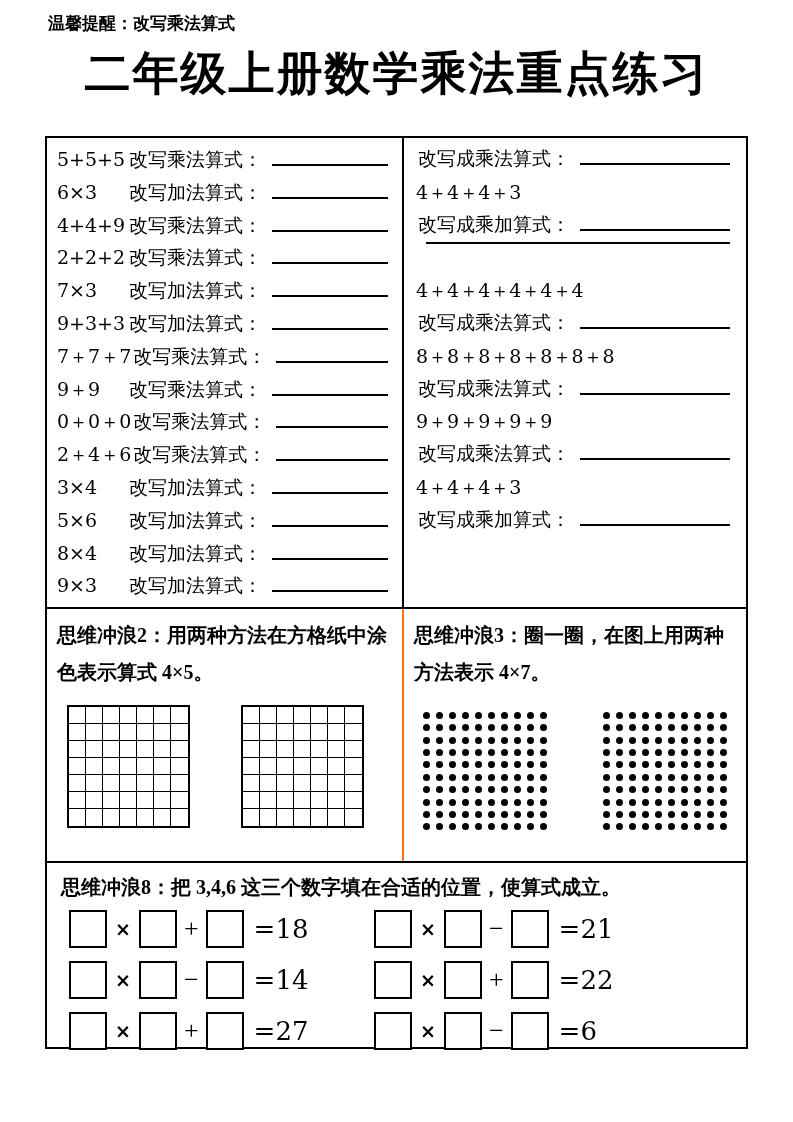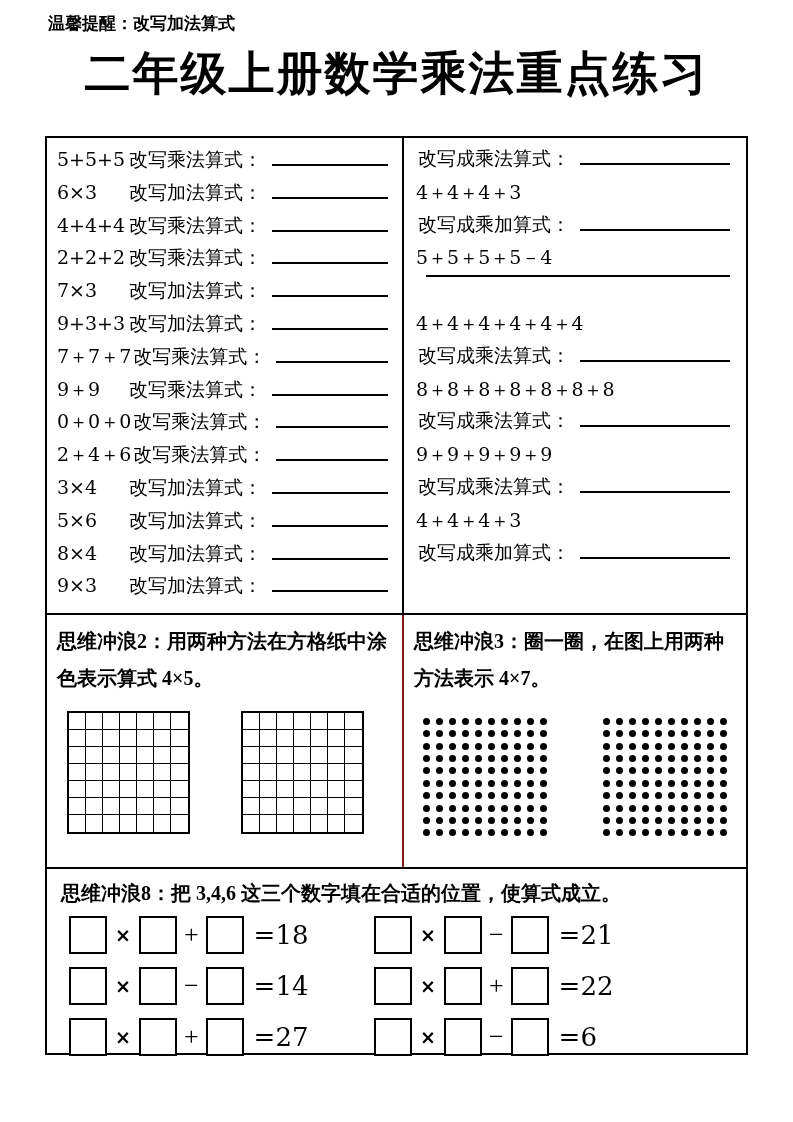--- a/index.html
+++ b/index.html
@@ -15,38 +15,38 @@
   .title{
     text-align:center;font-size:46px;font-weight:bold;letter-spacing:2px;
     margin:10px 0 0 0;line-height:58px;font-family:"DejaVu Serif",serif;
   }
   .sheet{
     width:703px;box-sizing:border-box;margin:34px 0 0 45px;
     border:2px solid #000;background:#fff;
   }
   
   .ex-section{display:flex;border-bottom:2px solid #000;}
-  .ex-col{box-sizing:border-box;padding:5px 12px 11px 10px;}
+  .ex-col{box-sizing:border-box;padding:5px 12px 5px 10px;}
   .ex-left{width:357px;border-right:2px solid #000;}
   .ex-right{flex:1;padding-left:12px;padding-right:14px;}
   .ex-row{
     display:flex;align-items:baseline;height:32.8px;line-height:32.8px;
     font-size:19px;white-space:nowrap;overflow:hidden;
   }
   .expr{font-family:"DejaVu Serif",serif;}
   .expr.fixed{min-width:70px;}
   .lbl{margin-left:2px;}
   .blank{
     flex:1;border-bottom:2px solid #000;height:1px;
     margin:0 2px 6px 10px;min-width:40px;
   }
   
   .mid-section{display:flex;border-bottom:2px solid #000;height:252px;}
   .mid-col{box-sizing:border-box;padding:8px 10px;}
-  .mid-left{width:357px;border-right:2px solid #7f1d1d;}
+  .mid-left{width:357px;border-right:2px solid #f97316;}
   .mid-right{flex:1;}
   .sec-title{font-size:20px;font-weight:bold;line-height:37px;}
   .grids{display:flex;gap:51px;margin:14px 0 0 10px;}
   .grid7{
     display:grid;border:2px solid #000;width:-moz-fit-content;width:fit-content;
     background:#fff;
   }
   .gcell{border-right:1.4px solid #000;border-bottom:1.4px solid #000;box-sizing:border-box;}
   .gcell.lc{border-right:none;}
   .gcell.lr{border-bottom:none;}
@@ -64,39 +64,39 @@
   .op-times{
     font-family:"DejaVu Sans","Liberation Sans",sans-serif;
     font-weight:bold;font-size:19px;margin:0 8px;
   }
   .op2{font-size:26px;font-weight:400;margin:0 7px;}
   .rhs{font-size:26px;margin-left:10px;font-family:"DejaVu Serif",serif;}
 </style>
 </head>
 <body>
 
-<div class="reminder">温馨提醒：改写加法算式</div>
+<div class="reminder">温馨提醒：改写乘法算式</div>
 <h1 class="title">二年级上册数学乘法重点练习</h1>
 
 <div class="sheet">
 
   <div class="ex-section">
     <div class="ex-col ex-left" id="ex-left">
         <div class="ex-row">
           <span class="expr fixed">5+5+5</span>
           <span class="lbl">改写乘法算式：</span>
           <span class="blank"></span>
         </div>
         <div class="ex-row">
           <span class="expr fixed">6×3</span>
           <span class="lbl">改写加法算式：</span>
           <span class="blank"></span>
         </div>
         <div class="ex-row">
-          <span class="expr fixed">4+4+4</span>
+          <span class="expr fixed">4+4+9</span>
           <span class="lbl">改写乘法算式：</span>
           <span class="blank"></span>
         </div>
         <div class="ex-row">
           <span class="expr fixed">2+2+2</span>
           <span class="lbl">改写乘法算式：</span>
           <span class="blank"></span>
         </div>
         <div class="ex-row">
           <span class="expr fixed">7×3</span>
@@ -153,23 +153,20 @@
         <div class="ex-row">
           <span class="lbl">改写成乘法算式：</span>
           <span class="blank"></span>
         </div>
         <div class="ex-row">
           <span class="expr">4＋4＋4＋3</span>
         </div>
         <div class="ex-row">
           <span class="lbl">改写成乘加算式：</span>
           <span class="blank"></span>
-        </div>
-        <div class="ex-row">
-          <span class="expr">5＋5＋5＋5－4</span>
         </div>
         <div class="ex-row">
           <span class="blank"></span>
         </div>
         <div class="ex-row">
           <span class="expr">4＋4＋4＋4＋4＋4</span>
         </div>
         <div class="ex-row">
           <span class="lbl">改写成乘法算式：</span>
           <span class="blank"></span>

